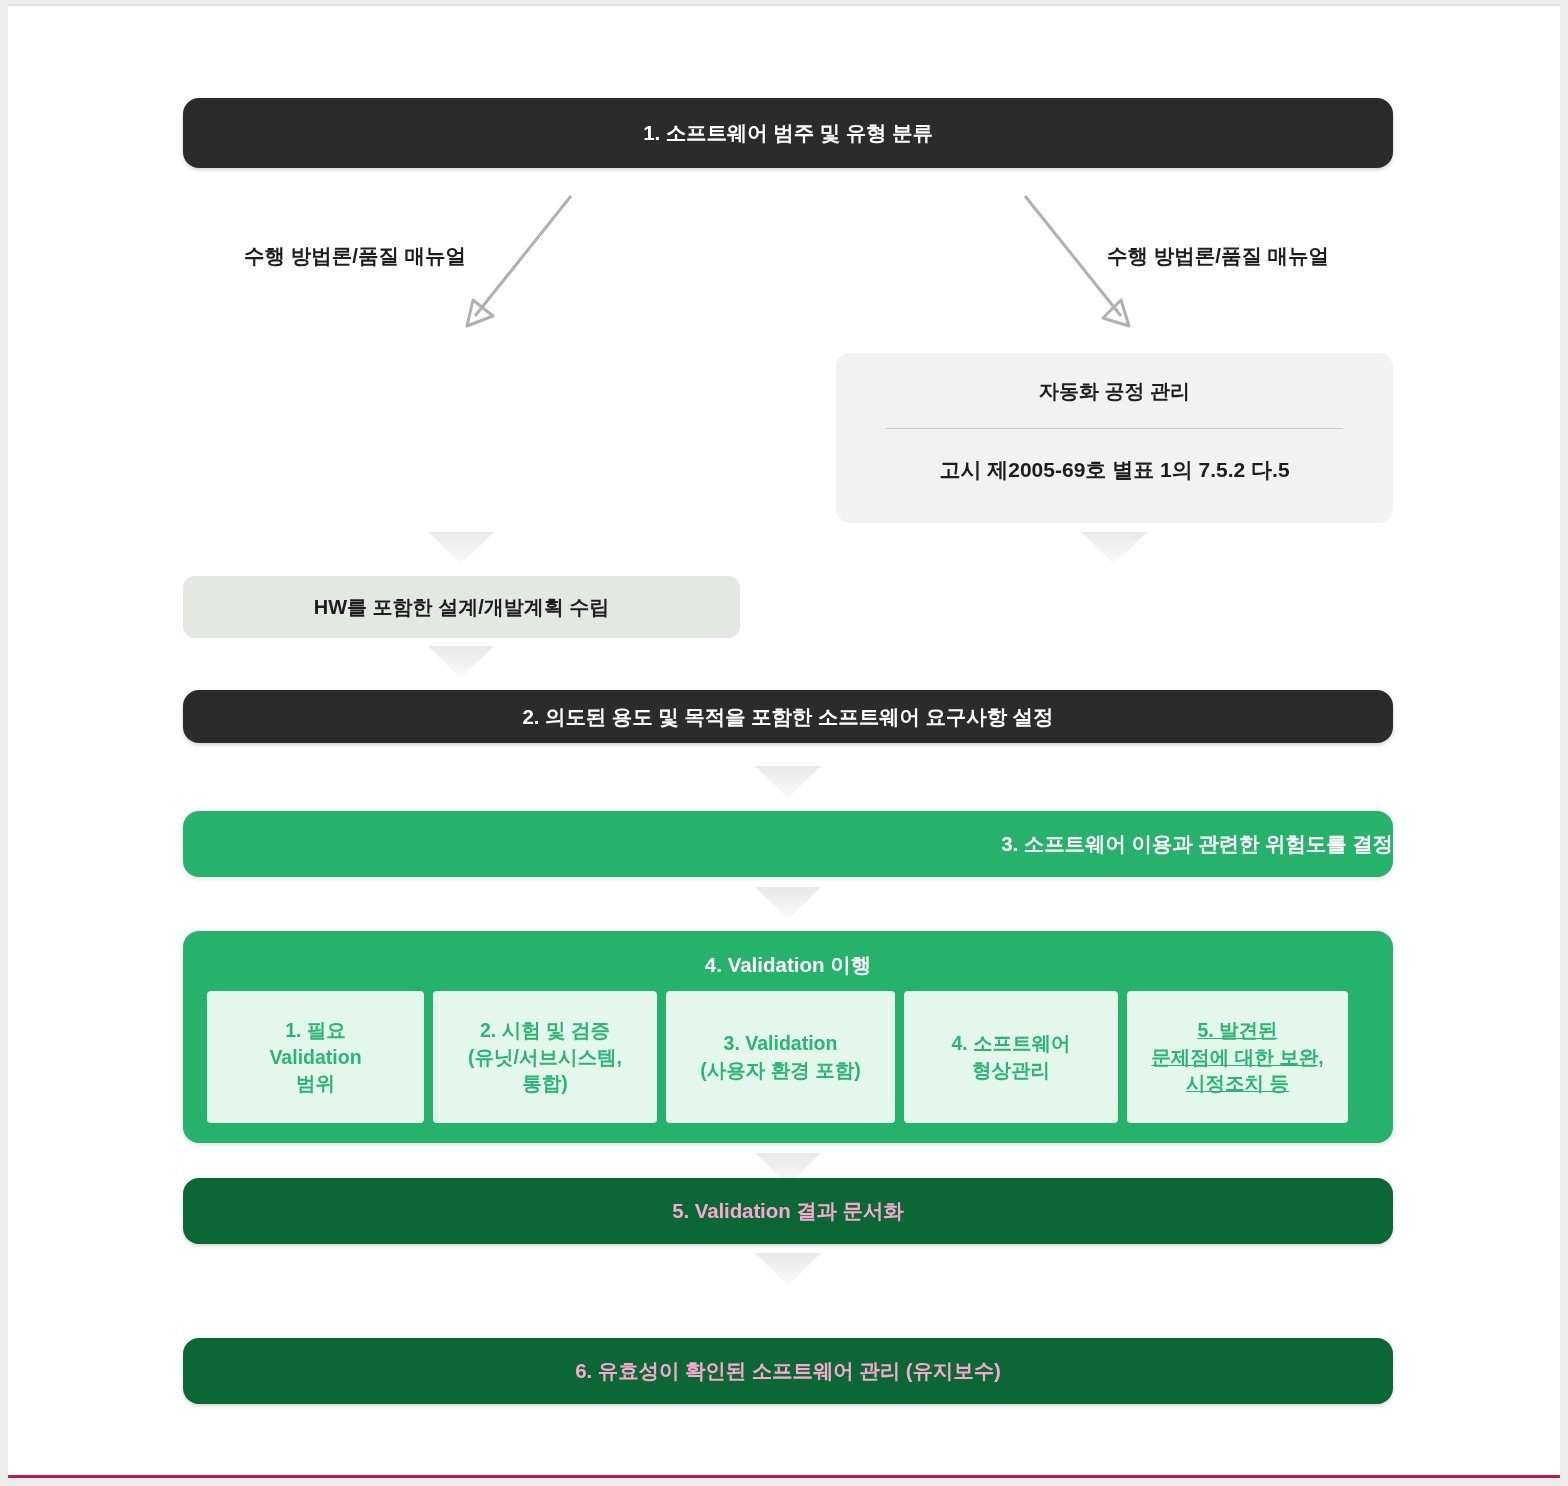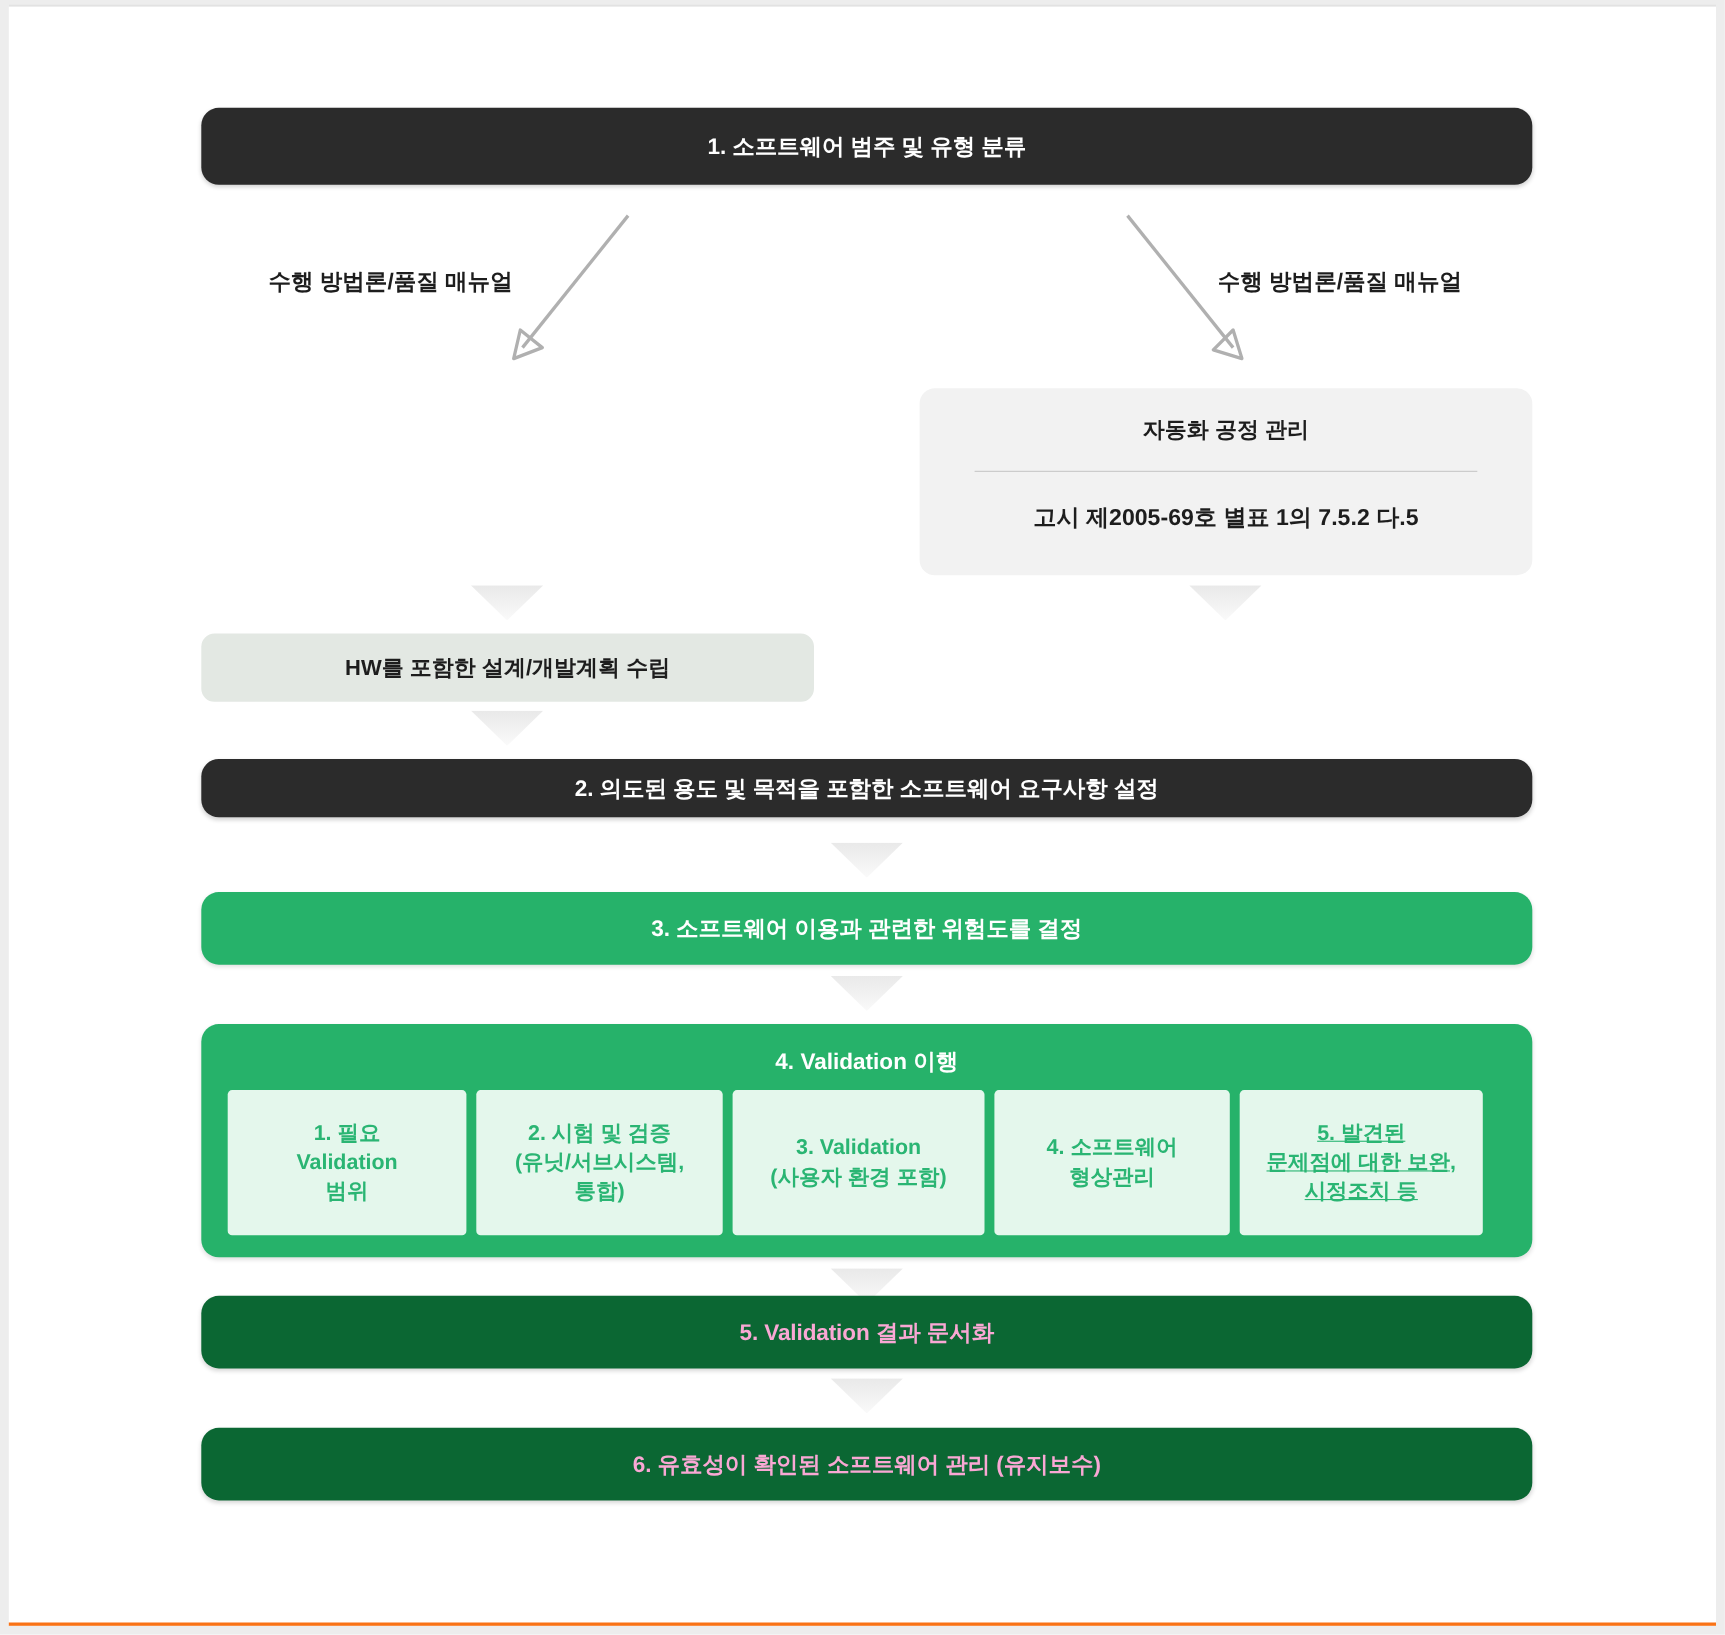--- a/index.html
+++ b/index.html
@@ -15,21 +15,21 @@
   }
 
   .page {
     position: absolute;
     left: 8px;
     top: 4px;
     width: 1552px;
     height: 1474px;
     background: #ffffff;
     border-top: 2px solid #e2e2e2;
-    border-bottom: 3px solid #f97316;
+    border-bottom: 3px solid #be185d;
     box-sizing: border-box;
   }
 
   .canvas {
     position: absolute;
     left: 175px;
     top: 92px;
     width: 1210px;
     height: 1300px;
   }
@@ -147,21 +147,21 @@
   .chev {
     position: absolute;
     width: 66px;
     height: 32px;
     background: linear-gradient(to bottom, #e9e9e9 0%, #f2f2f2 55%, #fafafa 100%);
     clip-path: polygon(0 0, 100% 0, 50% 100%);
   }
 
   
   #step2 { top: 592px; height: 53px; }
-  #step3 { top: 713px; height: 66px; }
+  #step3 { top: 713px; height: 66px; justify-content: flex-end; }
 
   
   #validation-group {
     position: absolute;
     left: 0;
     top: 833px;
     width: 1210px;
     height: 212px;
     background: #26b26a;
     border-radius: 16px;
@@ -199,21 +199,21 @@
     box-sizing: border-box;
   }
   .vitem-0 { width: 217px; }
   .vitem-1 { width: 224px; }
   .vitem-2 { width: 229px; }
   .vitem-3 { width: 214px; }
   .vitem-4 { width: 221px; text-decoration: underline; }
 
   
   #step5 { top: 1080px; height: 66px; }
-  #step6 { top: 1200px; height: 66px; }
+  #step6 { top: 1240px; height: 66px; }
 </style>
 </head>
 <body>
 
 <div class="page">
   <div class="canvas">
 
     <div class="bar bar-dark" id="step1">
       <span class="bar-label">1. 소프트웨어 범주 및 유형 분류</span>
     </div>

